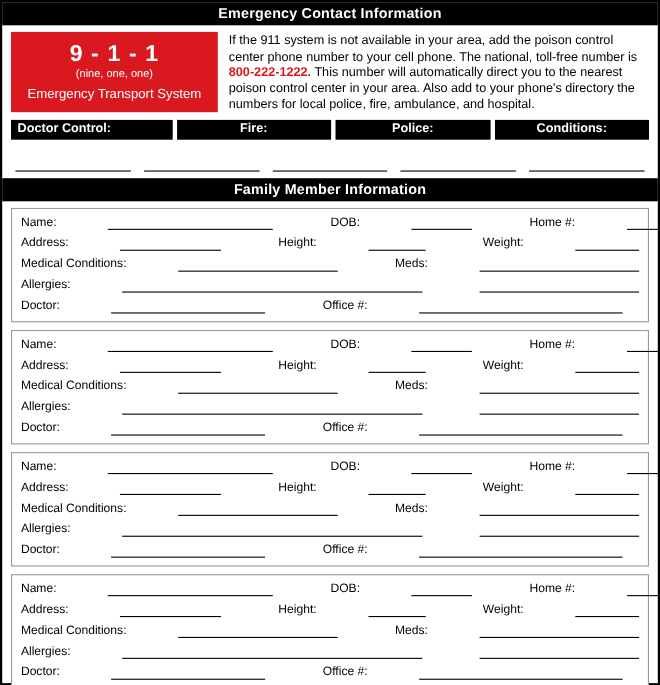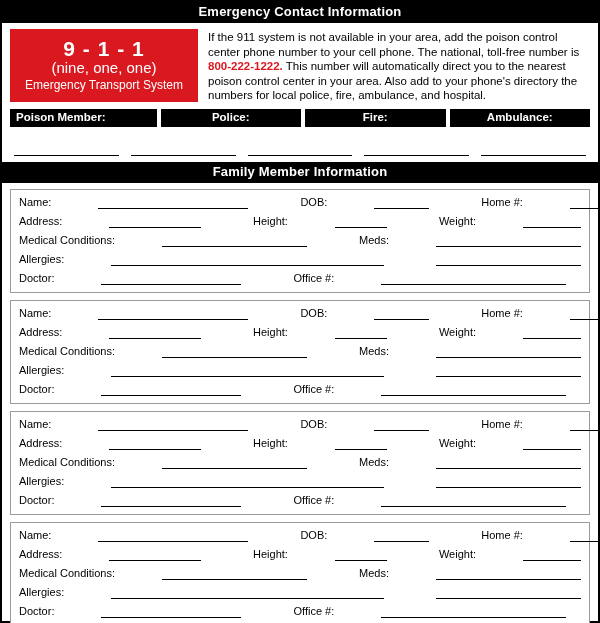--- a/index.html
+++ b/index.html
@@ -49,21 +49,21 @@
     padding: 8px 4px 9px 4px;
     margin-right: 10px;
   }
   .badge-911 .num {
     font-size: 21px;
     font-weight: bold;
     letter-spacing: 1px;
     line-height: 24px;
   }
   .badge-911 .words {
-    font-size: 15px;
+    font-size: 10px;
     line-height: 14px;
     margin-top: 0px;
   }
   .badge-911 .sys {
     font-size: 12px;
     font-weight: normal;
     line-height: 15px;
     margin-top: 3px;
   }
   .emergency-text {
@@ -168,24 +168,24 @@
       <div class="num">9 - 1 - 1</div>
       <div class="words">(nine, one, one)</div>
       <div class="sys">Emergency Transport System</div>
     </div>
     <div class="emergency-text">
       <span>If the 911 system is not available in your area, add the poison control center phone number to your cell phone. The national, toll-free number is </span><span class="poison-num">800-222-1222.</span><span> This number will automatically direct you to the nearest poison control center in your area. Also add to your phone's directory the numbers for local police, fire, ambulance, and hospital.</span>
     </div>
   </div>
 
   <div class="contact-labels">
-    <div class="contact-label">Poison Member:</div>
+    <div class="contact-label">Doctor Control:</div>
+    <div class="contact-label center">Fire:</div>
     <div class="contact-label center">Police:</div>
-    <div class="contact-label center">Fire:</div>
-    <div class="contact-label center">Ambulance:</div>
+    <div class="contact-label center">Conditions:</div>
   </div>
   <div class="contact-lines">
     <div class="contact-line"></div>
     <div class="contact-line"></div>
     <div class="contact-line"></div>
     <div class="contact-line"></div>
     <div class="contact-line"></div>
   </div>
 
   <div class="section-bar">Family Member Information</div>

